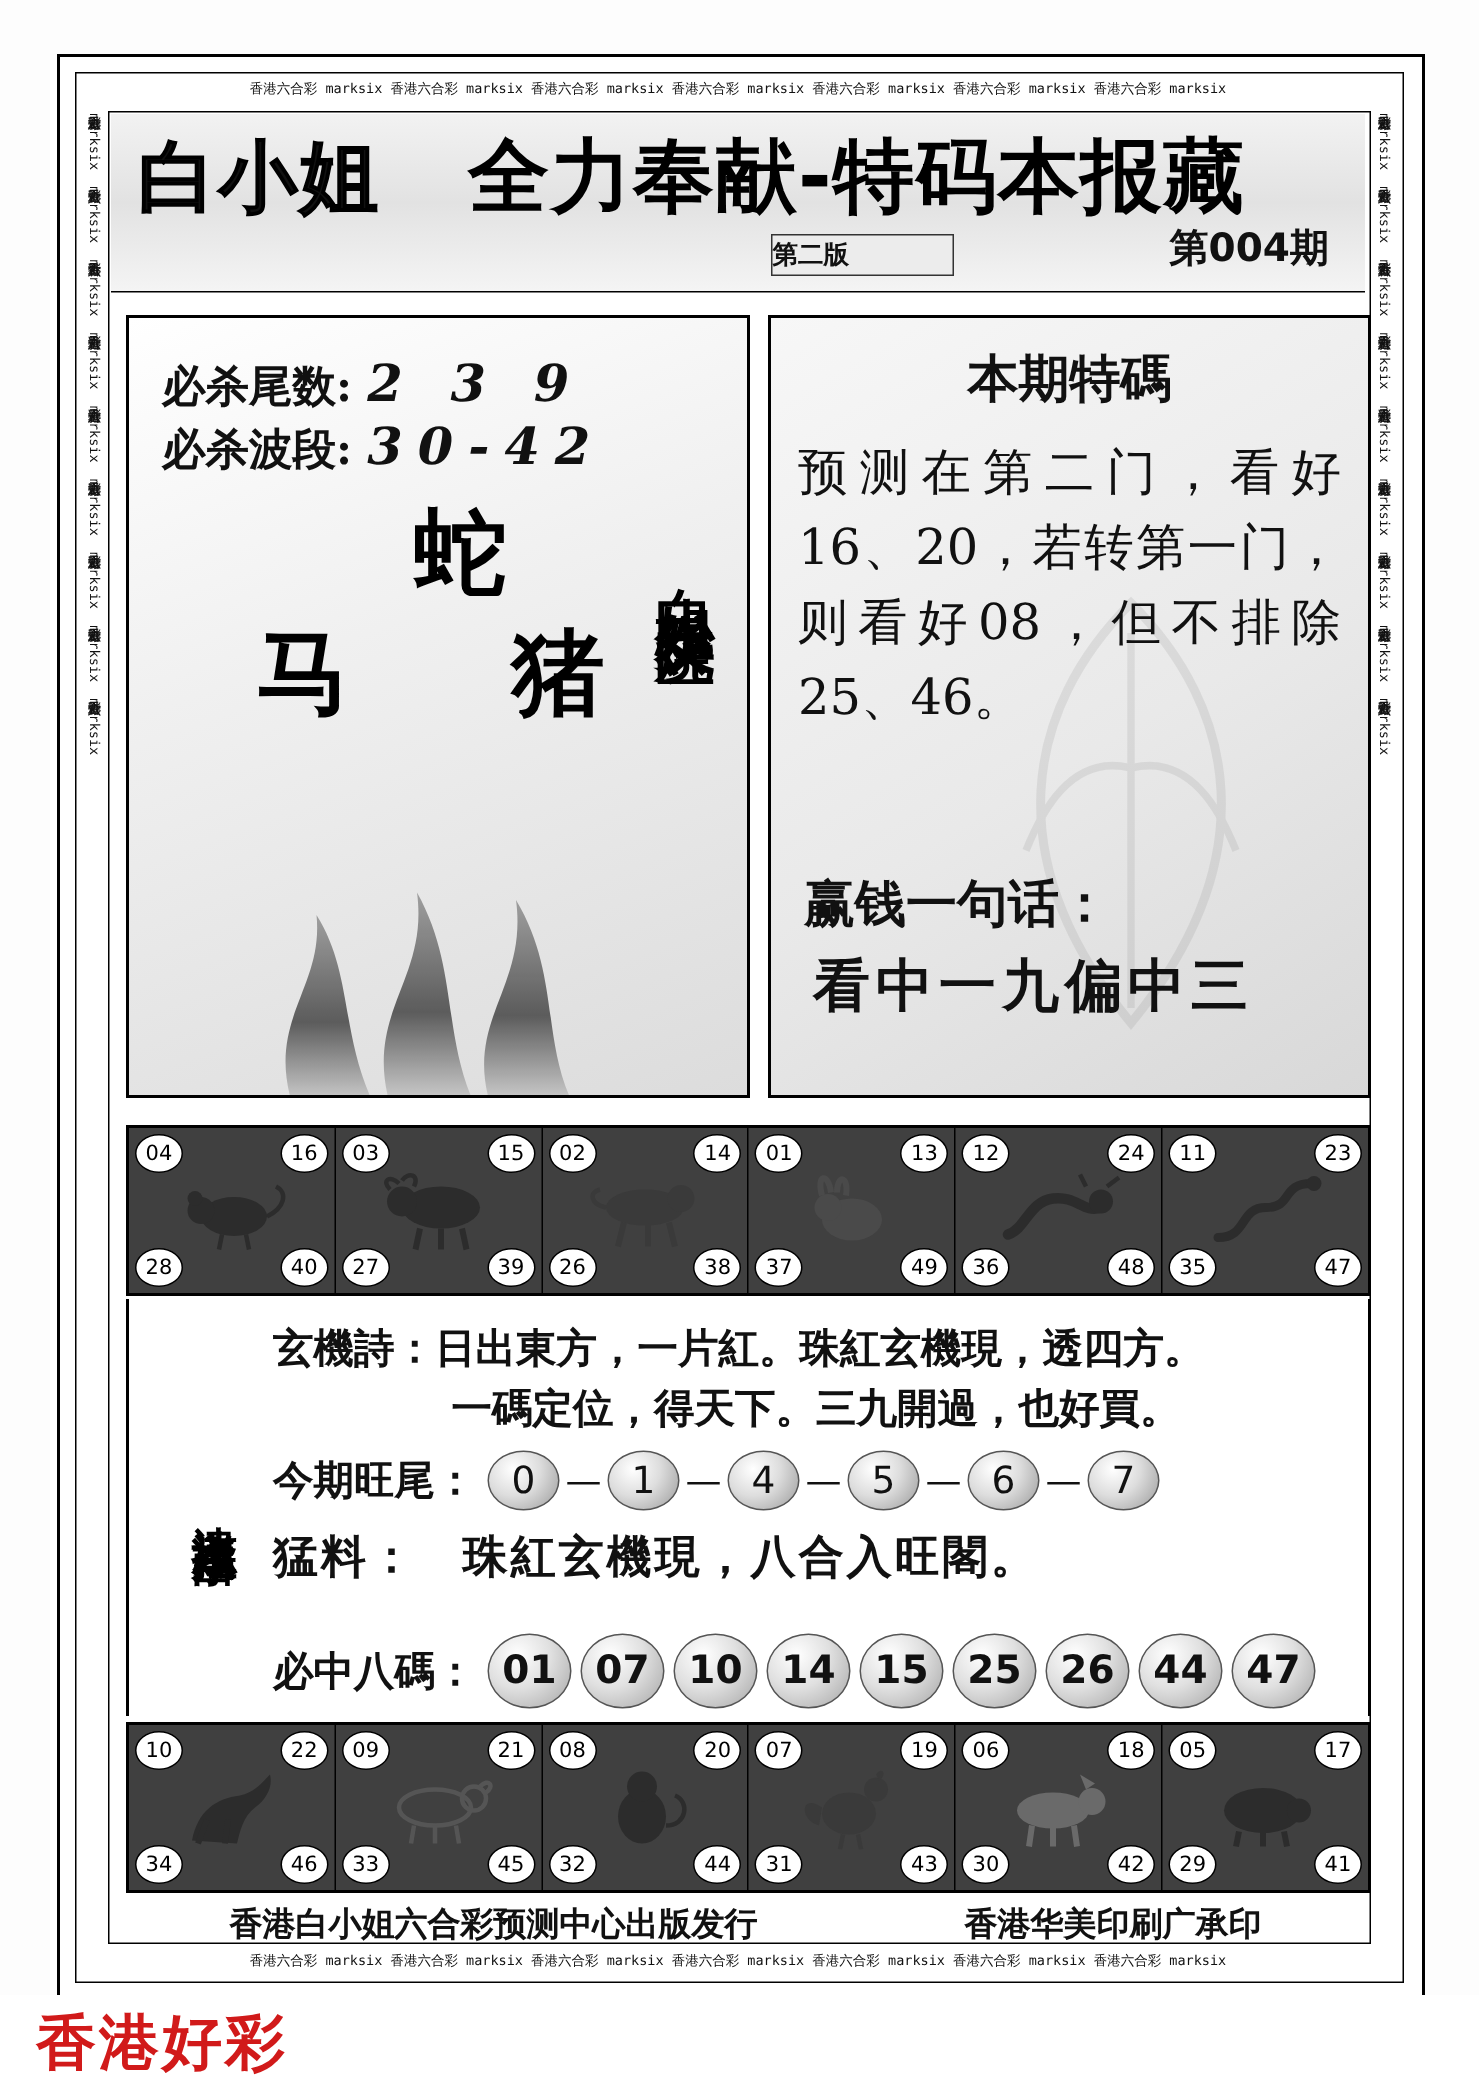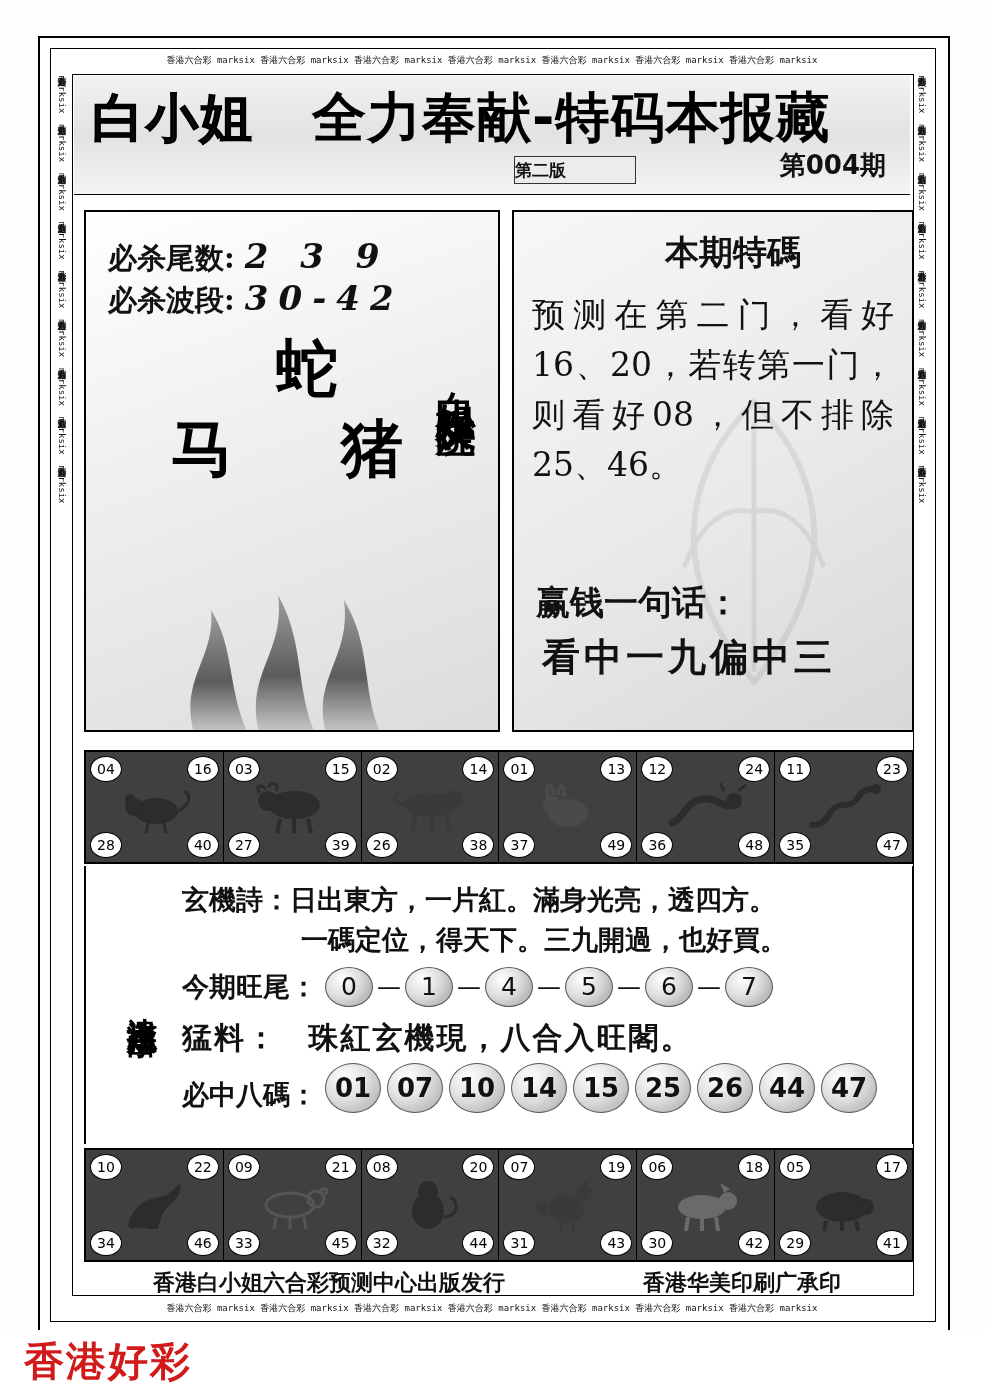--- a/index.html
+++ b/index.html
@@ -118,21 +118,21 @@
   }
   
   .box-right{
     position:absolute;left:512px;top:210px;width:398px;height:518px;
     border:2px solid #000;
     background:linear-gradient(150deg,#f7f7f7 0%,#e9e9e9 55%,#d8d8d8 100%);
     overflow:hidden;
   }
   .br-title{
     position:absolute;top:18px;width:100%;text-align:center;
-    font-size:34px;font-weight:bold;color:#111;padding-left:20px;
+    font-size:34px;font-weight:bold;color:#111;
   }
   .br-body{
     position:absolute;top:78px;left:18px;width:362px;
     font-size:33px;line-height:50px;color:#111;
     font-family:"DejaVu Serif","Liberation Serif",serif;
     text-align:justify;
   }
   .br-sub{
     position:absolute;top:368px;left:22px;
     font-size:34px;font-weight:bold;color:#111;
@@ -211,22 +211,22 @@
     border:1px solid #555;
     font-size:25px;text-align:center;line-height:38px;color:#111;
     display:inline-block;
   }
   .dash{font-size:24px;margin:0 4px;color:#111;}
   .row-hot{
     position:absolute;left:96px;top:152px;width:724px;
     font-size:30px;font-weight:bold;color:#111;letter-spacing:2px;
   }
   .row-eight{
-    position:absolute;left:96px;top:191px;width:770px;height:56px;
-    display:flex;align-items:flex-end;
+    position:absolute;left:96px;top:220px;width:770px;height:56px;
+    display:flex;align-items:center;
   }
   .big-ball{
     width:54px;height:48px;border-radius:50%;
     background:radial-gradient(circle at 35% 28%,#fff 0%,#e0e0e0 45%,#a5a5a5 100%);
     border:1px solid #555;
     font-size:26px;font-weight:bold;text-align:center;line-height:48px;color:#111;
     margin-right:6px;
   }
   
   .footer{
@@ -383,21 +383,21 @@
       <svg class="animal" viewBox="0 0 84 56">
         <path d="M10 46 C30 46 24 26 42 26 C60 26 52 10 72 10" stroke="#2c2c2c" stroke-width="6" fill="none" stroke-linecap="round"></path>
         <circle cx="74" cy="10" r="5" fill="#2c2c2c"></circle>
       </svg>
     </div>
   </div>
 
   <div class="mid">
     <div class="mid-vlabel">白小姐指点迷津</div>
     <div class="poem">
-      <div>玄機詩：日出東方，一片紅。滿身光亮，透四方。</div>
+      <div>玄機詩：日出東方，一片紅。珠紅玄機現，透四方。</div>
       <div style="text-align:center">一碼定位，得天下。三九開過，也好買。</div>
     </div>
 
     <div class="row-tail">
       <span class="row-label">今期旺尾：</span>
       <span class="tail-ball">0</span>
       <span class="dash">—</span>
       <span class="tail-ball">1</span>
       <span class="dash">—</span>
       <span class="tail-ball">4</span>

